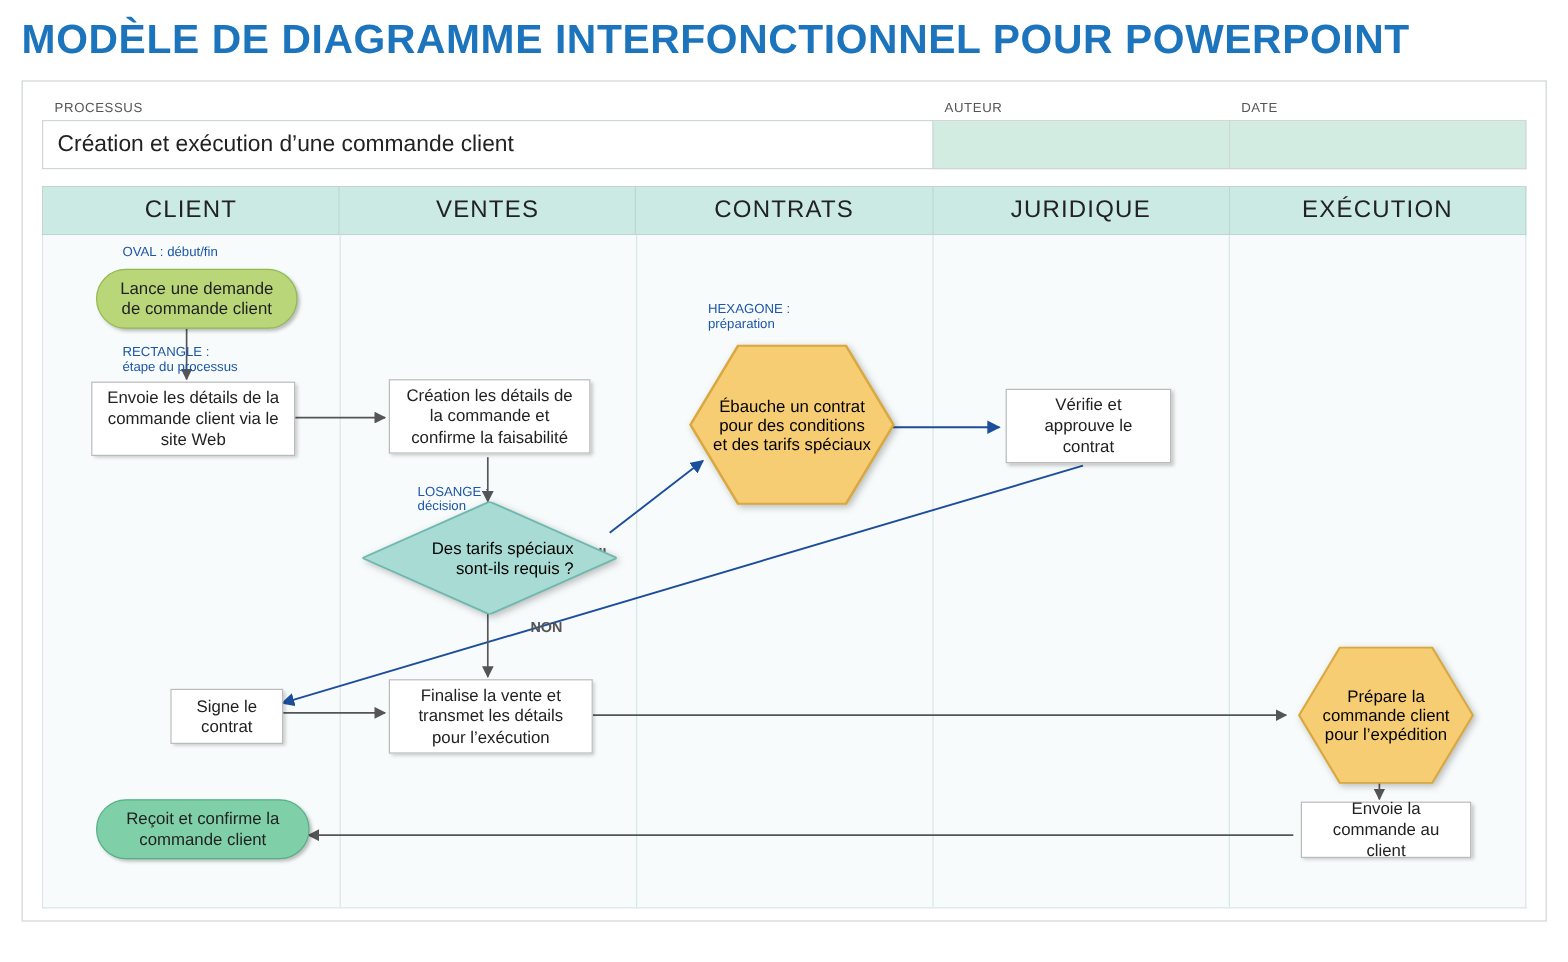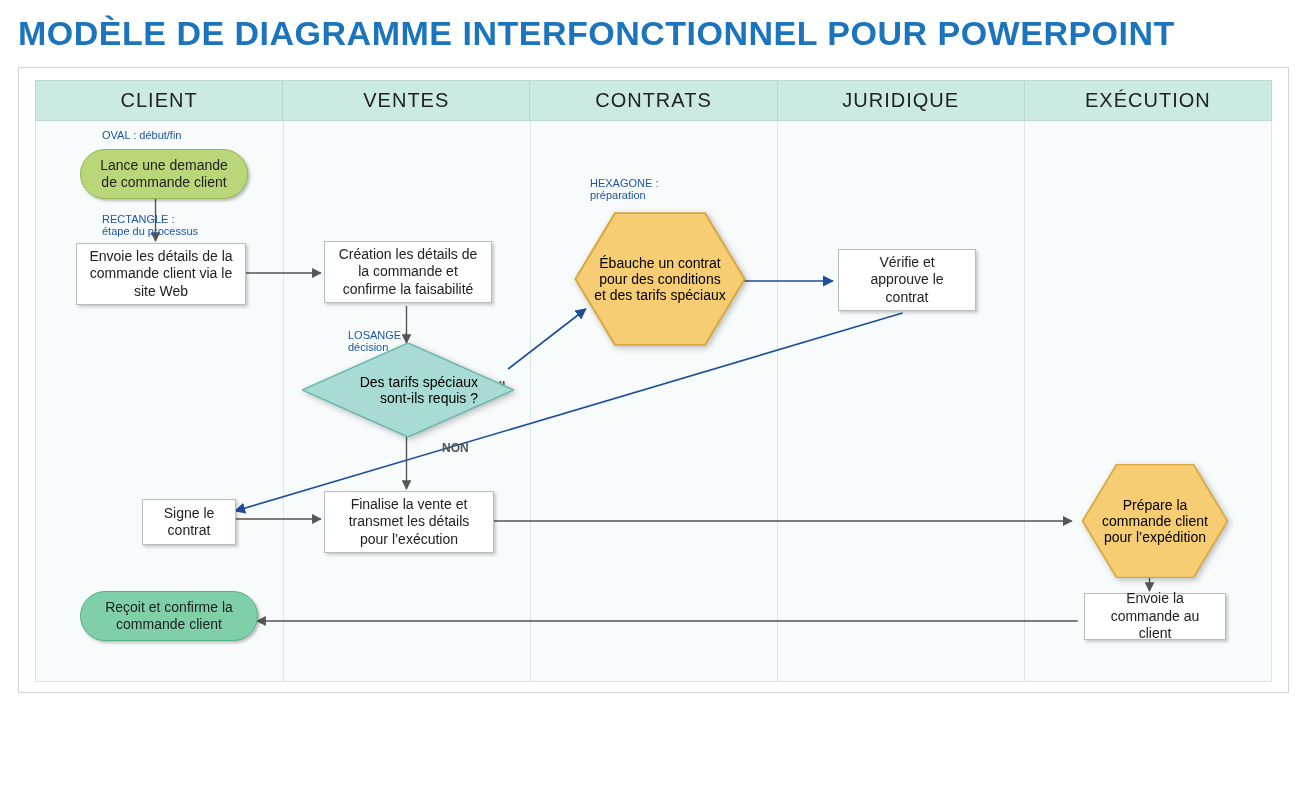--- a/index.html
+++ b/index.html
@@ -40,20 +40,34 @@
   svg.connectors { position:absolute; inset:0; width:100%; height:100%; pointer-events:none; }
 </style>
 </head>
 <body>
 
 <div class="page">
   <div class="page-title">MODÈLE DE DIAGRAMME INTERFONCTIONNEL POUR POWERPOINT</div>
 
   <div class="outer">
 
+    <table class="meta">
+      <tbody>
+          <tr>
+        <th style="width:60%">PROCESSUS</th>
+        <th style="width:20%">AUTEUR</th>
+        <th style="width:20%">DATE</th>
+      </tr>
+      <tr>
+        <td>Création et exécution d’une commande client</td>
+        <td class="author"></td>
+        <td class="date"></td>
+      </tr>
+    </tbody>
+      </table>
 
     <table class="lanes">
       <tbody>
           <tr>
         <th>CLIENT</th>
         <th>VENTES</th>
         <th>CONTRATS</th>
         <th>JURIDIQUE</th>
         <th>EXÉCUTION</th>
       </tr>

